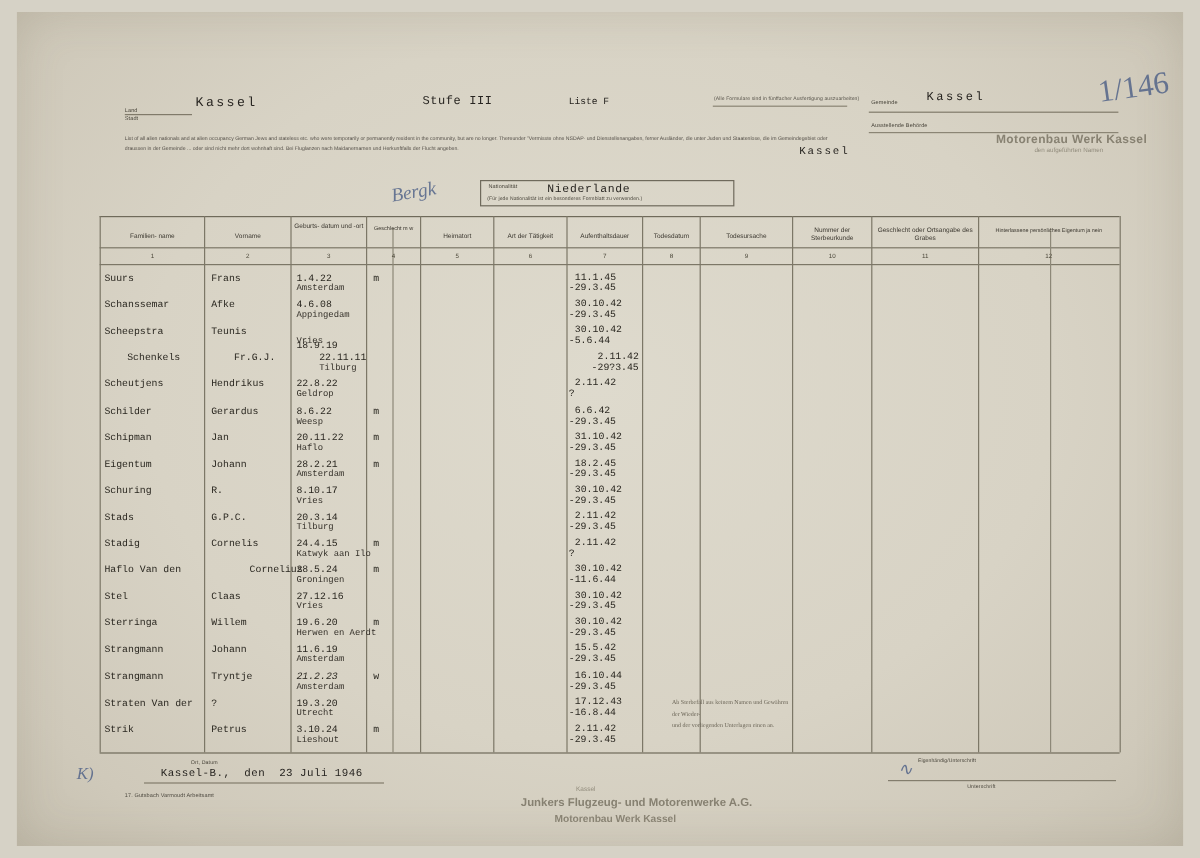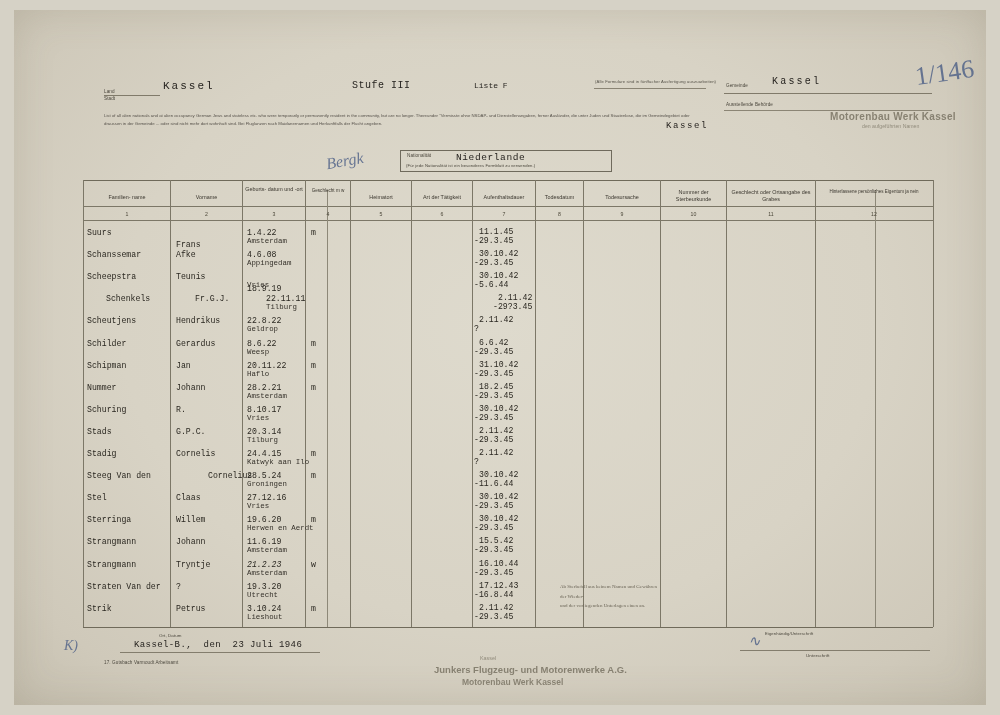--- a/index.html
+++ b/index.html
@@ -172,21 +172,21 @@
   <div class="numrow" style="left:474px; top:211px; width:60px;">7</div>
   <div class="numrow" style="left:537px; top:211px; width:45px;">8</div>
   <div class="numrow" style="left:585px; top:211px; width:74px;">9</div>
   <div class="numrow" style="left:662px; top:211px; width:63px;">10</div>
   <div class="numrow" style="left:728px; top:211px; width:86px;">11</div>
   <div class="numrow" style="left:817px; top:211px; width:114px;">12</div>
 
   <div id="rows-layer">
       <div style="position: absolute; left: 0px; top: 228px; width: 1000px; height: 22.1px;">
         <div class="txt rowtxt" style="left: 87px; top: 0px;">Suurs</div>
-        <div class="txt rowtxt" style="left: 176px; top: 12px;">Frans</div>
+        <div class="txt rowtxt" style="left: 176px; top: 0px;">Frans</div>
         <div class="txt rowtxt" style="left: 247px; top: 0px;">1.4.22</div>
         <div class="txt sub" style="left: 247px; top: 9px;">Amsterdam</div>
         <div class="txt rowtxt" style="left: 311px; top: 0px;">m</div>
         <div class="txt rowtxt" style="left: 479px; top: -1px;">11.1.45</div>
         <div class="txt rowtxt" style="left: 474px; top: 8px;">-29.3.45</div>
       </div>
       <div style="position: absolute; left: 0px; top: 250.1px; width: 1000px; height: 22.1px;">
         <div class="txt rowtxt" style="left: 87px; top: 0px;">Schanssemar</div>
         <div class="txt rowtxt" style="left: 176px; top: 0px;">Afke</div>
         <div class="txt rowtxt" style="left: 247px; top: 0px;">4.6.08</div>
@@ -230,21 +230,21 @@
       <div style="position: absolute; left: 0px; top: 360.6px; width: 1000px; height: 22.1px;">
         <div class="txt rowtxt" style="left: 87px; top: 0px;">Schipman</div>
         <div class="txt rowtxt" style="left: 176px; top: 0px;">Jan</div>
         <div class="txt rowtxt" style="left: 247px; top: 0px;">20.11.22</div>
         <div class="txt sub" style="left: 247px; top: 9px;">Haflo</div>
         <div class="txt rowtxt" style="left: 311px; top: 0px;">m</div>
         <div class="txt rowtxt" style="left: 479px; top: -1px;">31.10.42</div>
         <div class="txt rowtxt" style="left: 474px; top: 8px;">-29.3.45</div>
       </div>
       <div style="position: absolute; left: 0px; top: 382.7px; width: 1000px; height: 22.1px;">
-        <div class="txt rowtxt" style="left: 87px; top: 0px;">Nummer</div>
+        <div class="txt rowtxt" style="left: 87px; top: 0px;">Eigentum</div>
         <div class="txt rowtxt" style="left: 176px; top: 0px;">Johann</div>
         <div class="txt rowtxt" style="left: 247px; top: 0px;">28.2.21</div>
         <div class="txt sub" style="left: 247px; top: 9px;">Amsterdam</div>
         <div class="txt rowtxt" style="left: 311px; top: 0px;">m</div>
         <div class="txt rowtxt" style="left: 479px; top: -1px;">18.2.45</div>
         <div class="txt rowtxt" style="left: 474px; top: 8px;">-29.3.45</div>
       </div>
       <div style="position: absolute; left: 0px; top: 404.8px; width: 1000px; height: 22.1px;">
         <div class="txt rowtxt" style="left: 87px; top: 0px;">Schuring</div>
         <div class="txt rowtxt" style="left: 176px; top: 0px;">R.</div>
@@ -264,21 +264,21 @@
       <div style="position: absolute; left: 0px; top: 449px; width: 877px; height: 22.1px;">
         <div class="txt rowtxt" style="left: 87px; top: 0px;">Stadig</div>
         <div class="txt rowtxt" style="left: 176px; top: 0px;">Cornelis</div>
         <div class="txt rowtxt" style="left: 247px; top: 0px;">24.4.15</div>
         <div class="txt sub" style="left: 247px; top: 9px;">Katwyk aan Ilo</div>
         <div class="txt rowtxt" style="left: 311px; top: 0px;">m</div>
         <div class="txt rowtxt" style="left: 479px; top: -1px;">2.11.42</div>
         <div class="txt rowtxt" style="left: 474px; top: 8px;">?</div>
       </div>
       <div style="position: absolute; left: 0px; top: 471.1px; width: 1000px; height: 22.1px;">
-        <div class="txt rowtxt" style="left: 87px; top: 0px;">Steeg Van den</div>
+        <div class="txt rowtxt" style="left: 87px; top: 0px;">Haflo Van den</div>
         <div class="txt rowtxt" style="left: 176px; top: 0px; margin-left: 32px;">Cornelius</div>
         <div class="txt rowtxt" style="left: 247px; top: 0px;">28.5.24</div>
         <div class="txt sub" style="left: 247px; top: 9px;">Groningen</div>
         <div class="txt rowtxt" style="left: 311px; top: 0px;">m</div>
         <div class="txt rowtxt" style="left: 479px; top: -1px;">30.10.42</div>
         <div class="txt rowtxt" style="left: 474px; top: 8px; text-align: right;">-11.6.44</div>
       </div>
       <div style="position: absolute; left: 0px; top: 493.2px; width: 1000px; height: 22.1px;">
         <div class="txt rowtxt" style="left: 87px; top: 0px;">Stel</div>
         <div class="txt rowtxt" style="left: 176px; top: 0px;">Claas</div>

